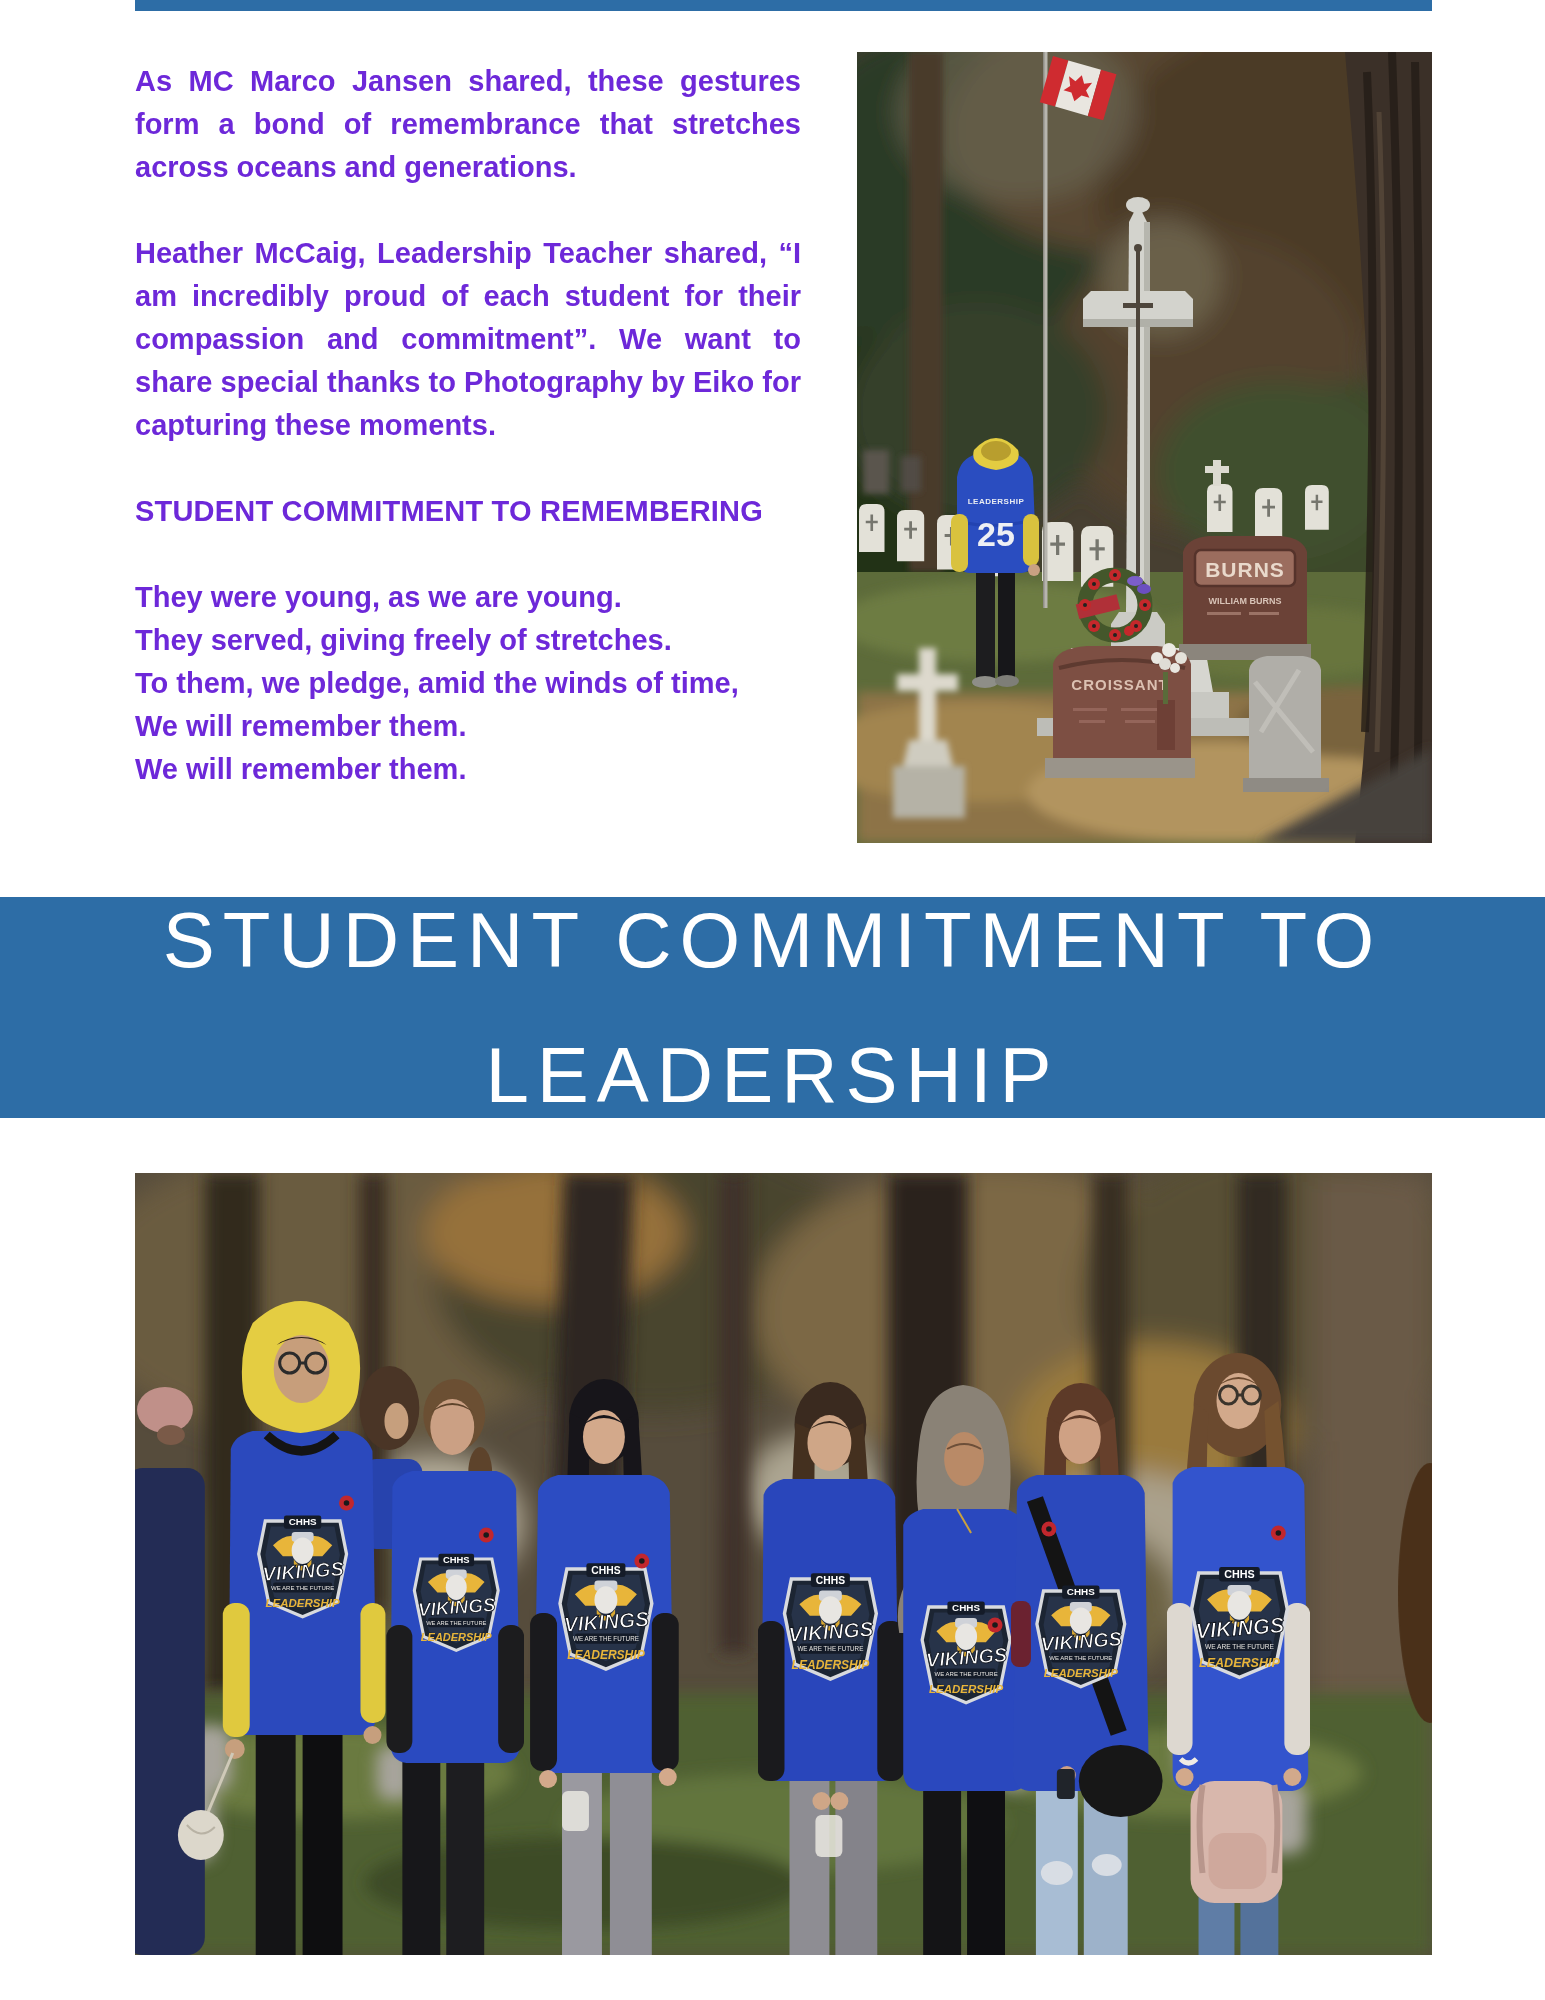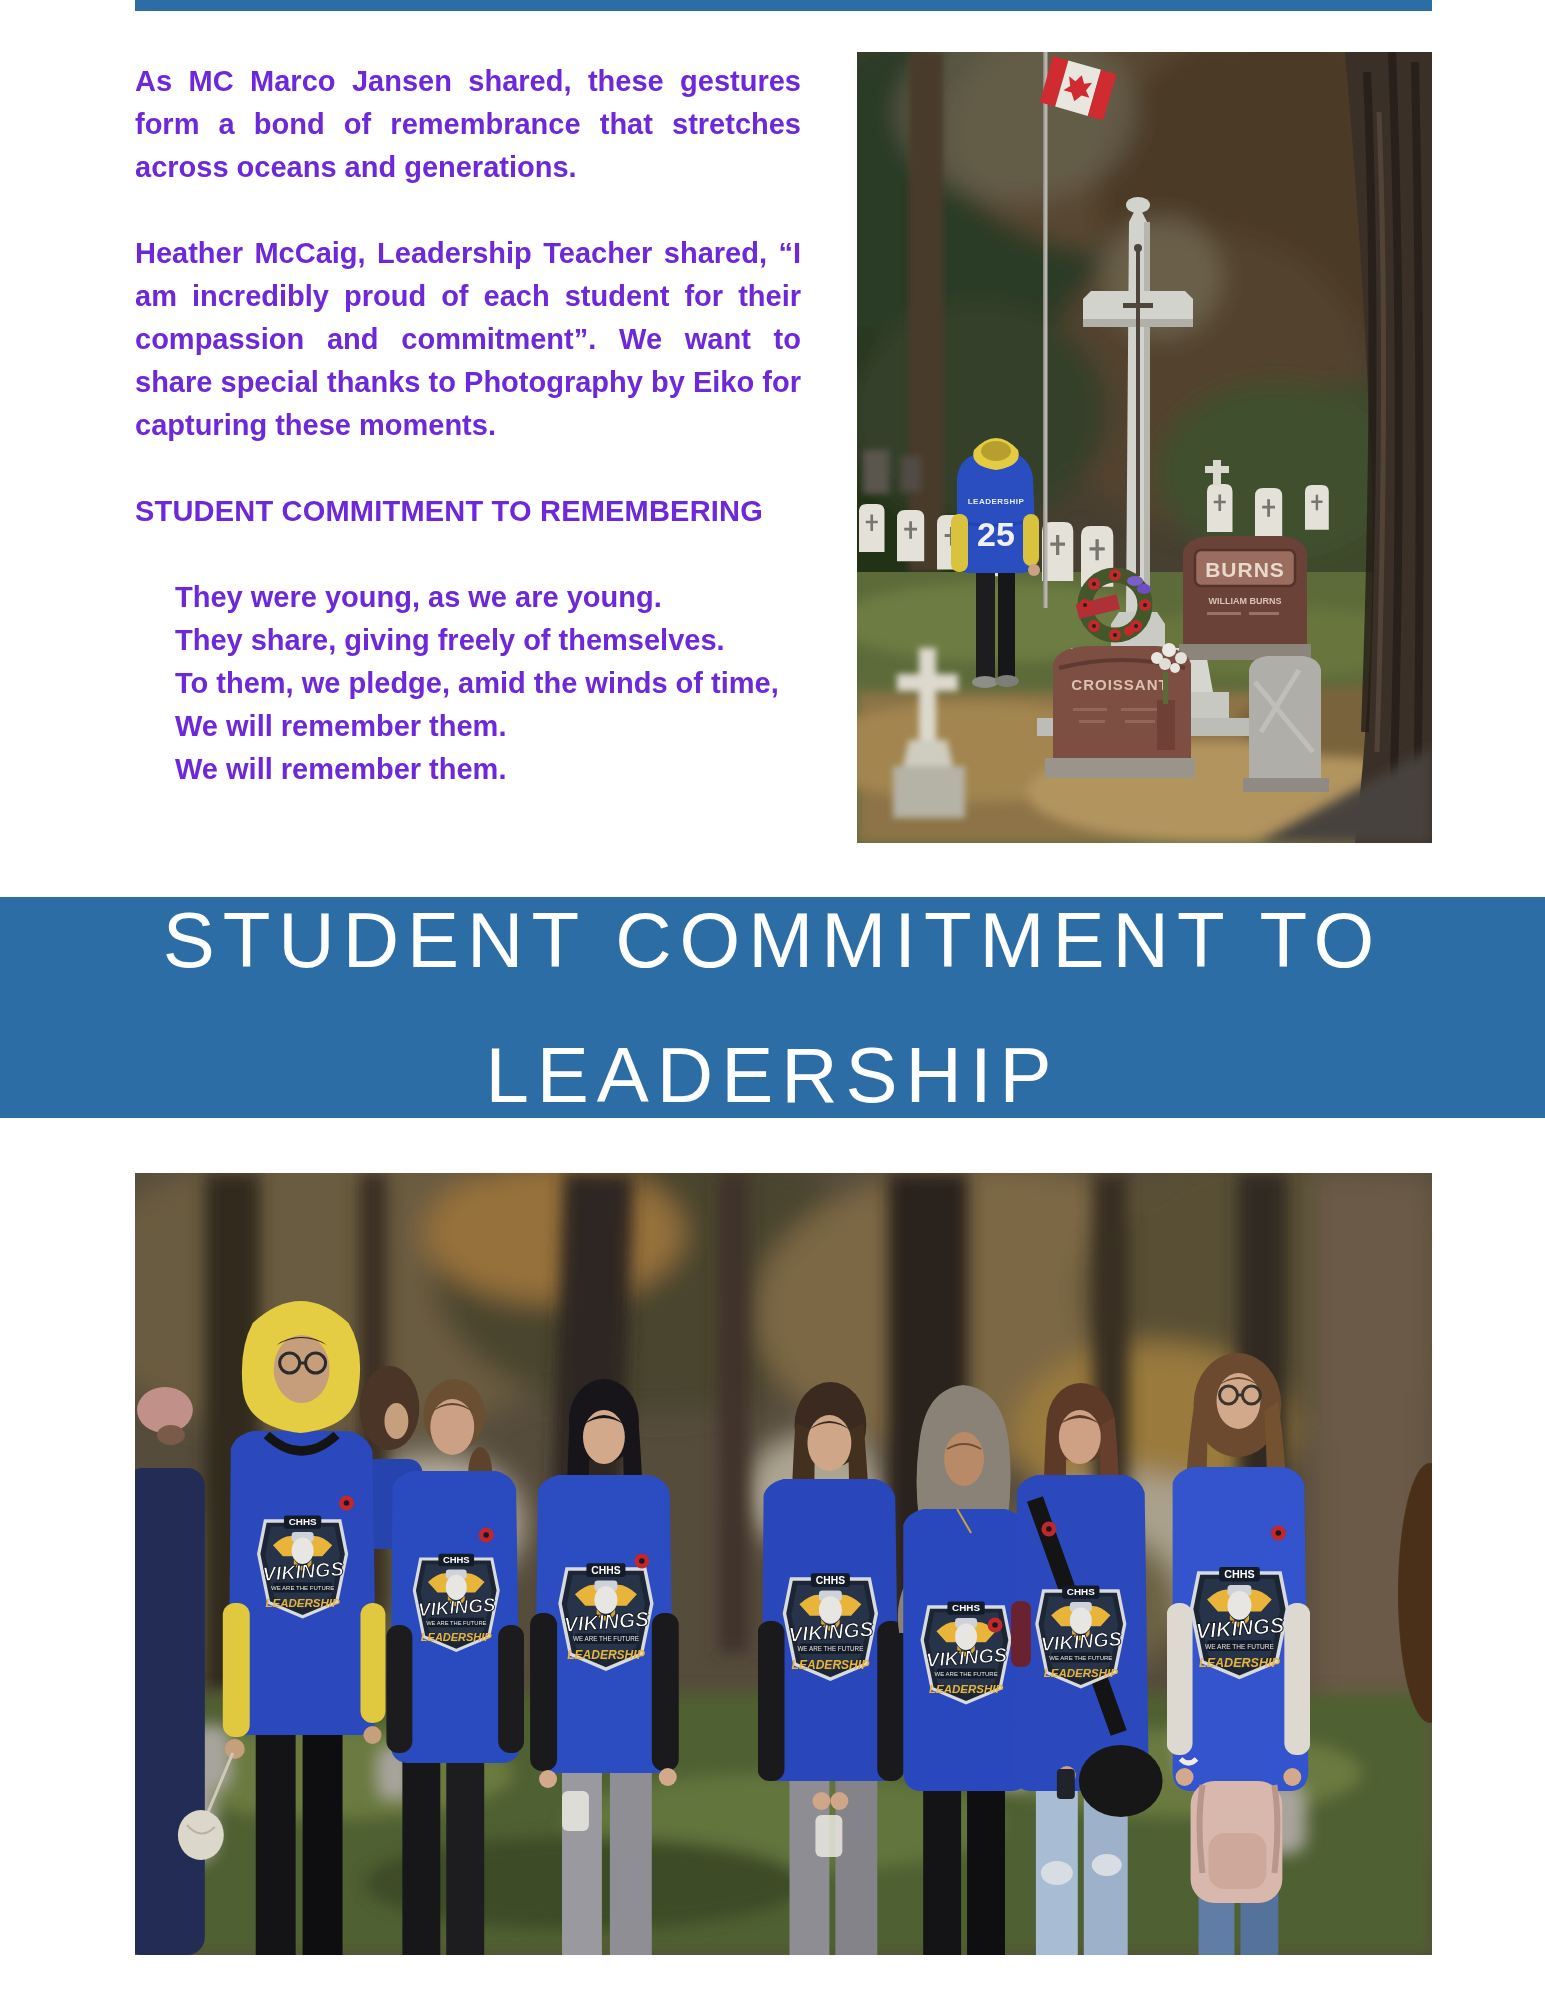--- a/index.html
+++ b/index.html
@@ -7,21 +7,21 @@
     position:relative;width:1545px;height:2000px;overflow:hidden;
     background:#ffffff;font-family:"Liberation Sans",sans-serif;color:#1f1f1f;
   }
   .top-bar{position:absolute;left:135px;top:0;width:1297px;height:11px;background:#2d6da6;}
   .text-col{
     position:absolute;left:135px;top:60px;width:666px;
     font-size:29px;font-weight:700;line-height:43px;color:#6d28d9;
   }
   .text-col p{margin:0 0 43px 0;text-align:justify;}
   .text-col h2{margin:0 0 43px 0;font-size:29px;font-weight:700;line-height:43px;letter-spacing:.2px;}
-  .poem div{line-height:43px;margin-left:40px;}
+  .poem div{line-height:43px;}
   .photo-top{position:absolute;left:857px;top:52px;width:575px;height:791px;}
   .photo-bottom{position:absolute;left:135px;top:1173px;width:1297px;height:782px;}
   .photo-top svg,.photo-bottom svg{display:block;}
   .banner{
     position:absolute;left:0;top:897px;width:1545px;height:221px;background:#2d6da6;
     display:flex;flex-direction:column;align-items:center;justify-content:space-between;
   }
   .banner .line{
     color:#ffffff;font-size:78px;font-weight:400;letter-spacing:8px;
     line-height:86px;text-align:center;white-space:nowrap;
@@ -33,21 +33,21 @@
 <div class="page">
 
   <div class="top-bar"></div>
 
   <div class="text-col">
     <p>As MC Marco Jansen shared, these gestures form a bond of remembrance that stretches across oceans and generations.</p>
     <p>Heather McCaig, Leadership Teacher shared, “I am incredibly proud of each student for their compassion and commitment”. We want to share special thanks to Photography by Eiko for capturing these moments.</p>
     <h2>STUDENT COMMITMENT TO REMEMBERING</h2>
     <div class="poem">
       <div>They were young, as we are young.</div>
-      <div>They share, giving freely of themselves.</div>
+      <div>They served, giving freely of stretches.</div>
       <div>To them, we pledge, amid the winds of time,</div>
       <div>We will remember them.</div>
       <div>We will remember them.</div>
     </div>
   </div>
 
   <figure class="photo-top" style="margin:0">
   <svg width="575" height="791" viewBox="0 0 575 791" xmlns="http://www.w3.org/2000/svg">
     <title>Student in a blue number 25 jersey with yellow hood standing before the Cross of Sacrifice war memorial with a poppy wreath, Canadian flag and military headstones in an autumn cemetery</title>
     <defs>

